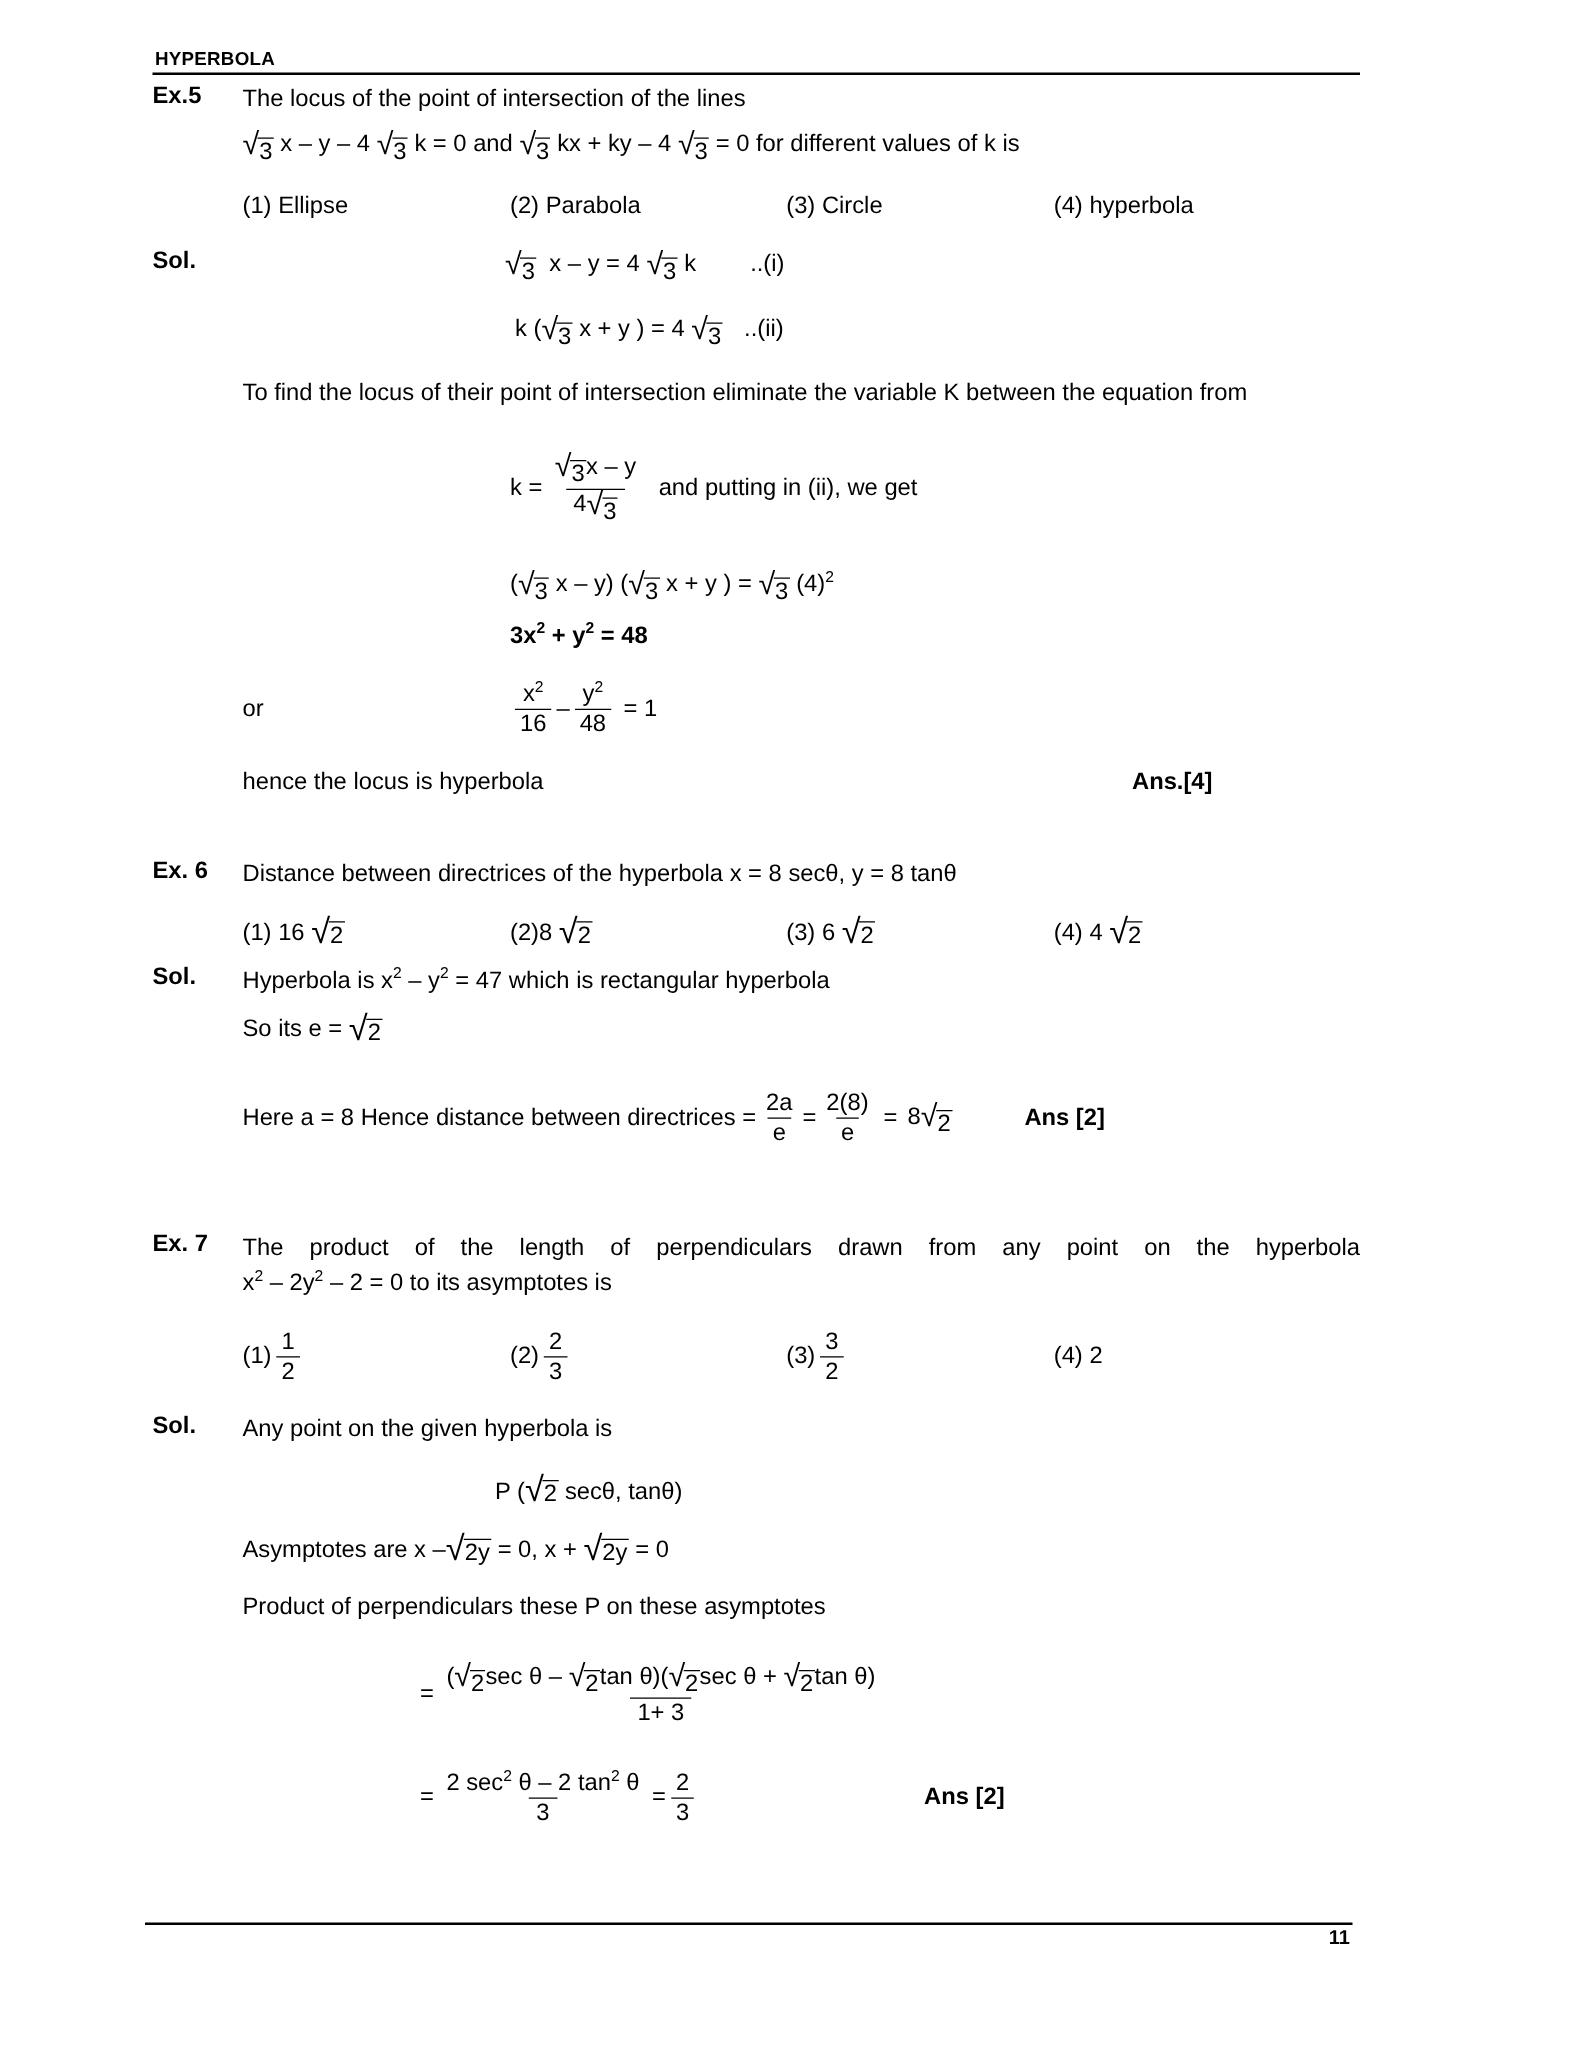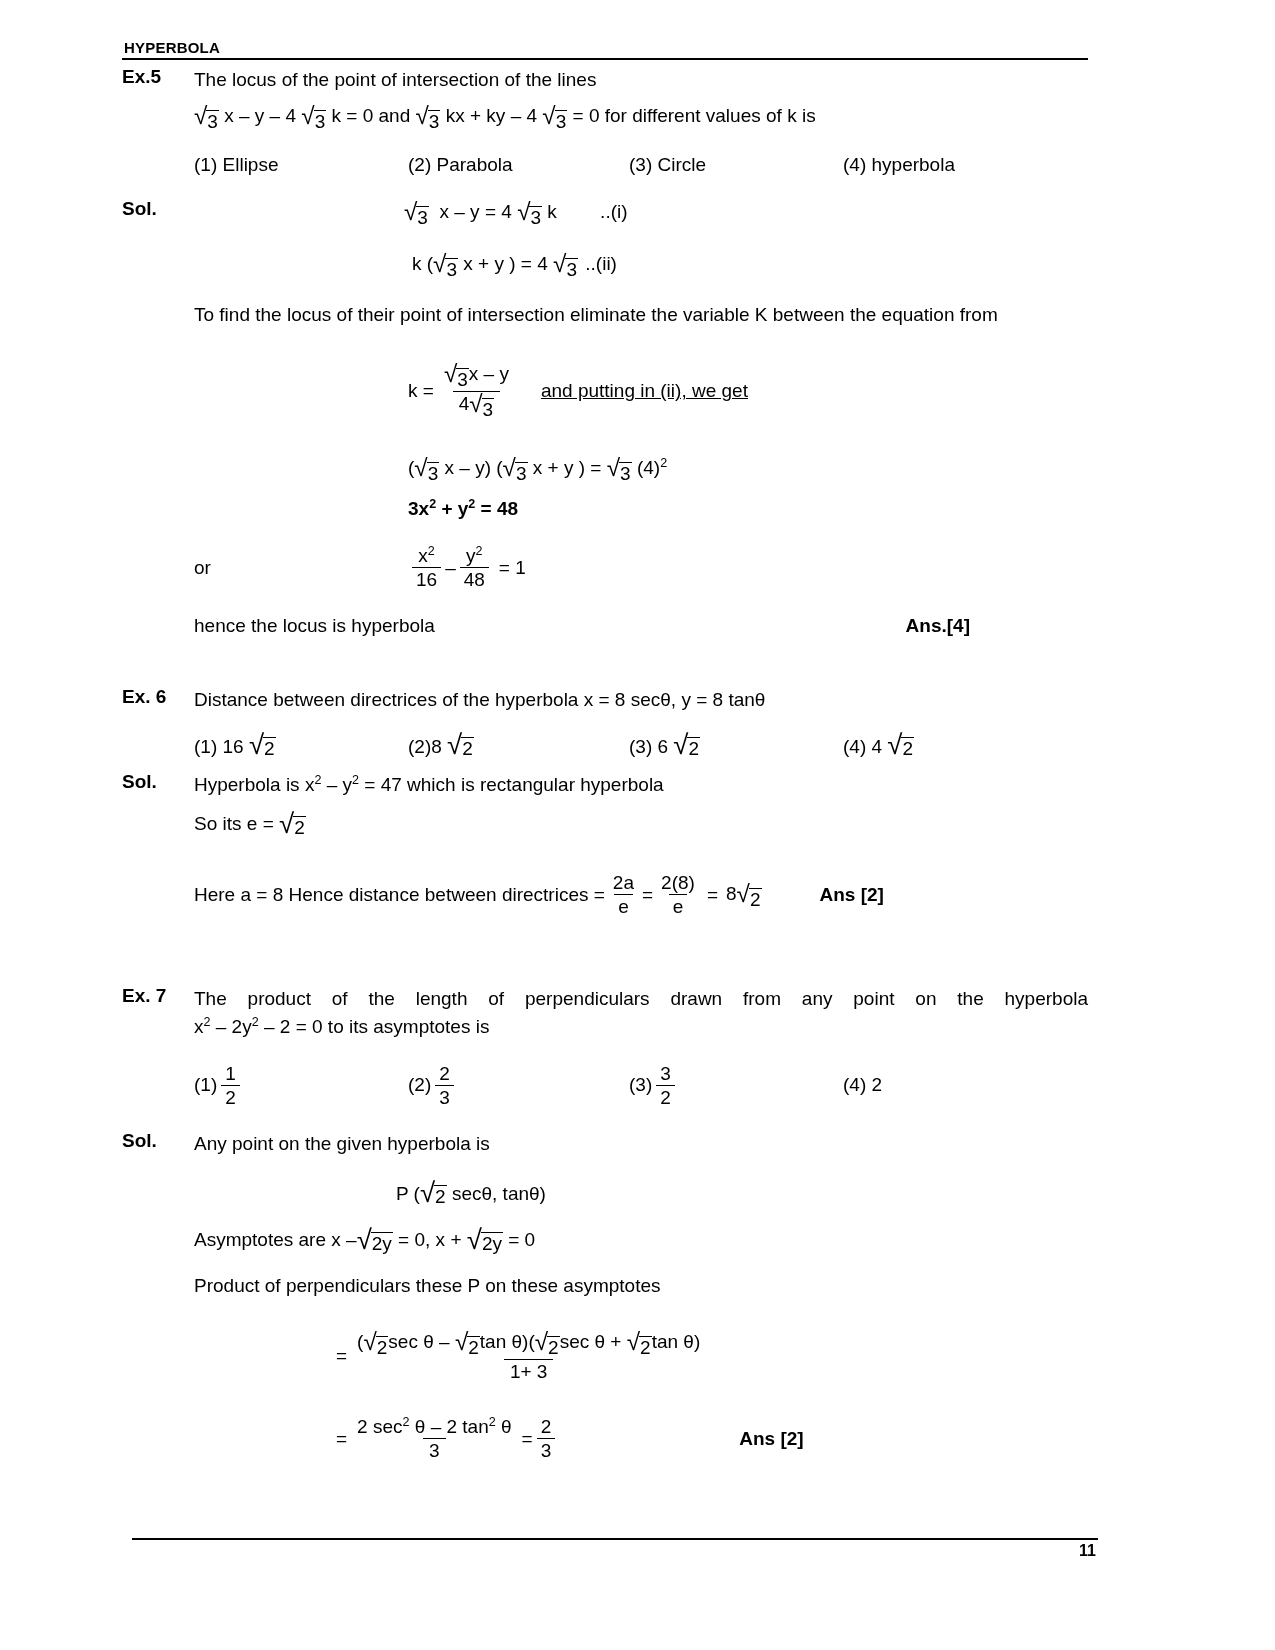--- a/index.html
+++ b/index.html
@@ -39,21 +39,21 @@
   }
   .hdr-rule {
     border-bottom: 2.2px solid #000;
     width: 966px;
     margin-bottom: 6px;
   }
 
   
   .footer {
     position: absolute;
-    left: 132px;
+    left: 116px;
     top: 1538px;
     width: 966px;
   }
   .ftr-rule {
     border-bottom: 2.2px solid #000;
     width: 966px;
     margin-bottom: 2px;
   }
   .ftr-num {
     text-align: right;
@@ -236,42 +236,42 @@
         <div class="m" style="margin-left:218px;">
           <span>k (</span><span class="rad">
               <span class="sign">√</span>
               <span class="under">3</span>
             </span>
           <span>x + y ) = 4</span>
           <span class="rad">
               <span class="sign">√</span>
               <span class="under">3</span>
             </span>
-          <span style="margin-left:2px;">..(ii)</span>
+          <span style="margin-left:12px;">..(ii)</span>
         </div>
 
         <div class="spacer-md"></div>
 
         <div>To find the locus of their point of intersection eliminate the variable K between the equation from</div>
 
         <div class="spacer-lg"></div>
 
         <div class="eqline" style="margin-left:214px;">
           <span class="m">k =</span>
           <span class="frac wide m">
             <span class="num"><span class="rad">
                   <span class="sign">√</span>
                   <span class="under">3</span>
                 </span><span>x – y</span></span>
             <span class="den"><span>4</span><span class="rad">
                   <span class="sign">√</span>
                   <span class="under">3</span>
                 </span></span>
           </span>
-          <span class="m" style="margin-left:22px;text-decoration:underline;">and putting in (ii), we get</span>
+          <span class="m" style="margin-left:8px;">and putting in (ii), we get</span>
         </div>
 
         <div class="spacer-lg"></div>
 
         <div class="m" style="margin-left:214px;">
           <span>(</span><span class="rad">
               <span class="sign">√</span>
               <span class="under">3</span>
             </span>
           <span>x – y) (</span><span class="rad">

